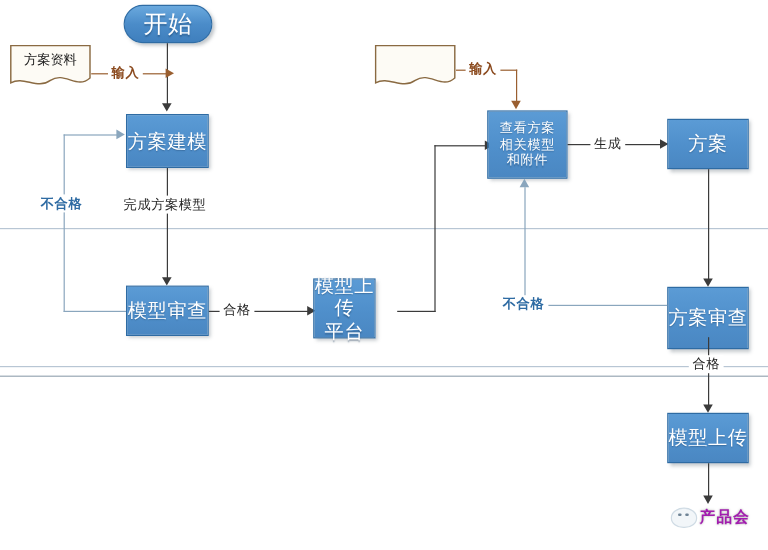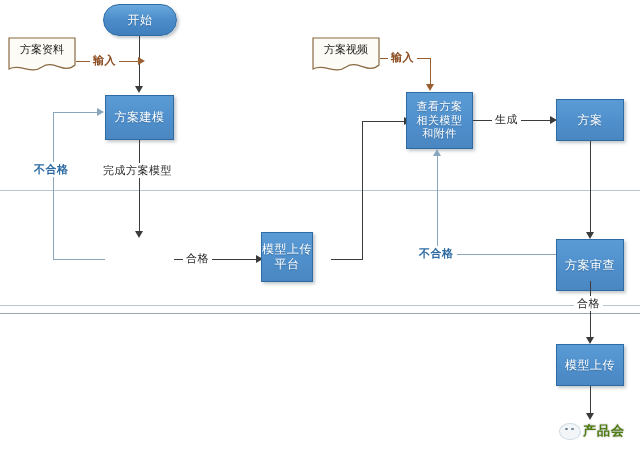--- a/index.html
+++ b/index.html
@@ -16,29 +16,29 @@
   .lane-rule.dark{background:#98a7b4;}
 
   
   .node{
     position:absolute;box-sizing:border-box;
     background:linear-gradient(180deg,#5b9bd5 0%,#4f8fcb 55%,#4a87c2 100%);
     border:1px solid #2e6ba3;
     color:#ffffff;
     display:flex;align-items:center;justify-content:center;
     text-align:center;
-    font-size:12px;line-height:1.22;
+    font-size:16px;line-height:1.22;
     letter-spacing:.5px;
     box-shadow:2px 2px 3px rgba(120,130,140,.45);
     text-shadow:0 1px 1px rgba(20,50,80,.35);
   }
   .node.pill{
     border-radius:999px;
     background:linear-gradient(180deg,#6aa9de 0%,#4b8cc9 50%,#3f7fbd 100%);
-    font-size:12px;
+    font-size:20px;
     border:1px solid #2f6ca4;
   }
 
   
   .doc{
     position:absolute;
     display:flex;align-items:flex-start;justify-content:flex-end;
     color:#1a1a1a;font-size:11px;
   }
   .doc svg{position:absolute;left:0;top:0;}
@@ -78,21 +78,21 @@
     background:#f2f6f9;border:1px solid #cfdbe4;
     position:relative;
   }
   .wm-bubble::before,.wm-bubble::after{
     content:"";position:absolute;width:2.5px;height:2.5px;border-radius:50%;
     background:#6f8496;top:4px;
   }
   .wm-bubble::before{left:5px;}
   .wm-bubble::after{left:11px;}
   .wm-text{
-    font-size:13px;color:#4d7c0f;font-weight:bold;
+    font-size:13px;color:#a21caf;font-weight:bold;
     text-shadow:0 0 2px rgba(0,0,0,.35);
     letter-spacing:1px;
   }
 </style>
 </head>
 <body>
 
 <div id="canvas">
 
   <div class="lane-rule" style="top:190px;"></div>
@@ -114,20 +114,21 @@
   <div class="ln h brown" style="left:76px;top:61px;width:64px;"></div>
   <div class="arrow right brown" style="left:138px;top:57px;"></div>
   <div class="elabel brown" style="left:90px;top:53px;">输入</div>
 
   <div class="node" style="left:105px;top:95px;width:69px;height:45px;">方案建模</div>
 
   <div class="ln v" style="left:139px;top:140px;height:93px;"></div>
   <div class="arrow down" style="left:135px;top:231px;"></div>
   <div class="elabel plain" style="left:100px;top:163px;">完成方案模型</div>
 
+  <div class="node" style="left:105px;top:238px;width:69px;height:42px;">模型审查</div>
 
   <div class="ln h blue" style="left:53px;top:259px;width:52px;"></div>
   <div class="ln v blue" style="left:53px;top:112px;height:148px;"></div>
   <div class="ln h blue" style="left:53px;top:112px;width:46px;"></div>
   <div class="arrow right blue" style="left:97px;top:108px;"></div>
   <div class="elabel blue" style="left:31px;top:162px;">不合格</div>
 
   <div class="ln h" style="left:174px;top:259px;width:85px;"></div>
   <div class="arrow right" style="left:256px;top:255px;"></div>
   <div class="elabel plain" style="left:183px;top:251px;">合格</div>
@@ -139,21 +140,20 @@
 
   <div class="ln h" style="left:331px;top:259px;width:32px;"></div>
   <div class="ln v" style="left:362px;top:121px;height:139px;"></div>
   <div class="ln h" style="left:362px;top:121px;width:44px;"></div>
   <div class="arrow right" style="left:404px;top:117px;"></div>
 
   <div class="doc" style="left:312px;top:37px;width:68px;height:38px;">
     <svg width="68" height="38" viewBox="0 0 68 38">
       <path d="M1,1 H67 V28 C56,38 46,22 34,30 C23,38 12,26 1,32 Z" fill="#fdfbf5" stroke="#8a6a42" stroke-width="1.2"></path>
     </svg>
-    <span class="doc-label" style="line-height:26px;">方案视频</span>
   </div>
 
   <div class="ln h brown" style="left:380px;top:58px;width:51px;"></div>
   <div class="ln v brown" style="left:430px;top:58px;height:28px;"></div>
   <div class="arrow down brown" style="left:426px;top:84px;"></div>
   <div class="elabel brown" style="left:388px;top:50px;">输入</div>
 
   <div class="node" style="left:406px;top:92px;width:67px;height:57px;flex-direction:column;font-size:11px;">
     <span>查看方案</span>
     <span>相关模型</span>

